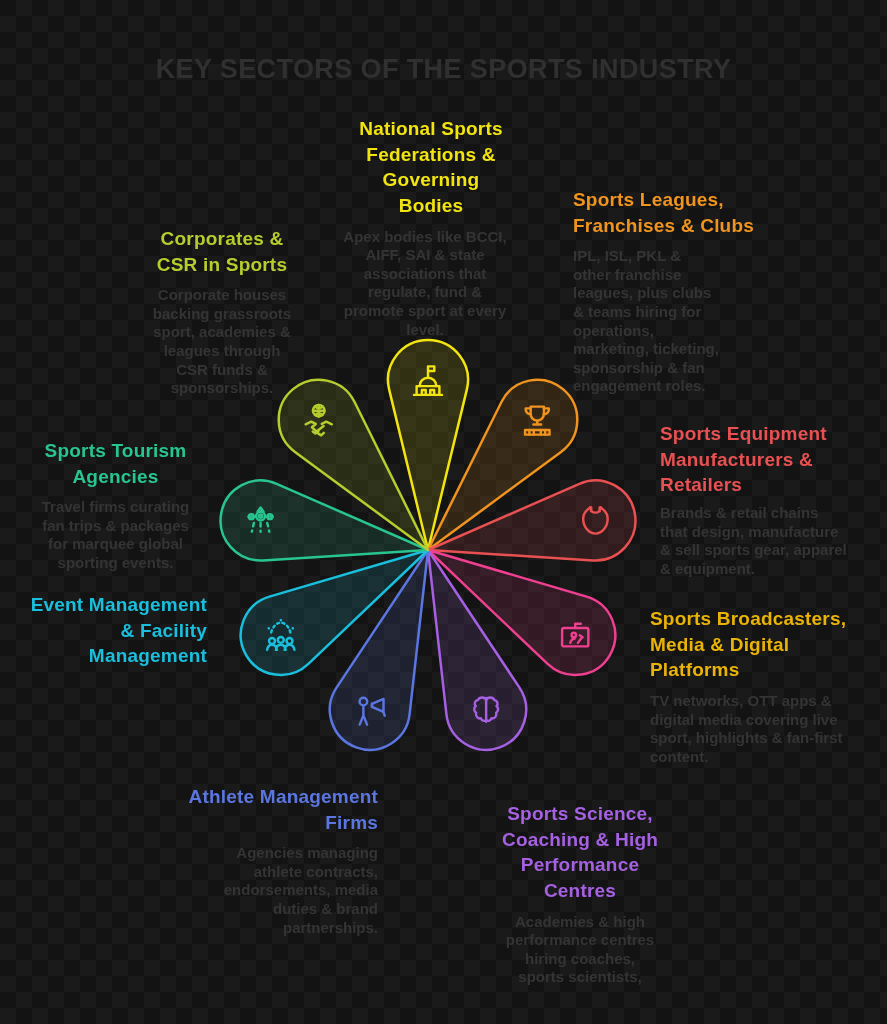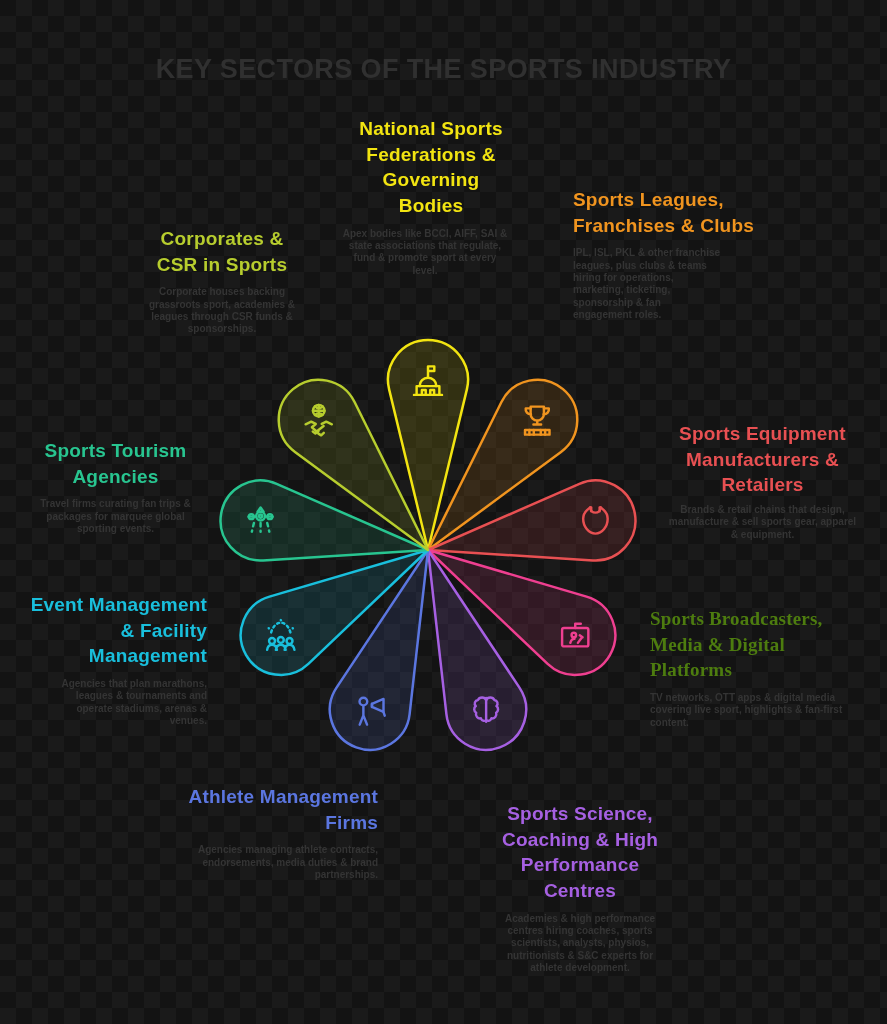--- a/index.html
+++ b/index.html
@@ -12,26 +12,26 @@
     background-position:0 0,16px 16px;
     font-family:"Liberation Sans", sans-serif;
   }
   .stage{position:relative;width:887px;height:990px;margin:0 auto;overflow:hidden;}
   .page-title{
     position:absolute;top:54px;left:0;width:100%;
     text-align:center;font-size:27px;font-weight:700;color:#303030;letter-spacing:.4px;
   }
   .section{position:absolute;}
   .heading{display:block;font-size:19px;font-weight:700;line-height:1.35;letter-spacing:.2px;}
-  .body{display:inline-block;font-size:10px;line-height:1.24;font-weight:700;color:#343434;margin-top:9px;}
+  .body{display:inline-block;font-size:15px;line-height:1.24;font-weight:700;color:#343434;margin-top:9px;}
 
   #sec-national{left:340px;top:116px;width:170px;text-align:center;}
   #sec-leagues{left:573px;top:187px;width:190px;text-align:left;}
   #sec-leagues .body{max-width:148px;}
-  #sec-equipment{left:660px;top:421px;width:205px;text-align:center;}
+  #sec-equipment{left:660px;top:421px;width:205px;text-align:left;}
   #sec-equipment .body{max-width:190px;margin-top:6px;}
   #sec-broadcasters{left:650px;top:606px;width:205px;text-align:left;}
   #sec-science{left:485px;top:781px;width:190px;text-align:center;margin-top:20px;}
   #sec-science .body{max-width:160px;}
   #sec-athlete{left:188px;top:784px;width:190px;text-align:right;}
   #sec-event{left:27px;top:592px;width:180px;text-align:right;}
   #sec-event .body{max-width:160px;}
   #sec-tourism{left:33px;top:438px;width:165px;text-align:center;}
   #sec-corporates{left:147px;top:226px;width:150px;text-align:center;}
 
@@ -124,37 +124,36 @@
     <span class="heading" style="color: rgb(240, 148, 31);">Sports Leagues, Franchises &amp; Clubs</span>
     <span class="body">IPL, ISL, PKL &amp; other franchise leagues, plus clubs &amp; teams hiring for operations, marketing, ticketing, sponsorship &amp; fan engagement roles.</span>
   </div>
 
   <div class="section" id="sec-equipment">
     <span class="heading" style="color: rgb(232, 80, 82);">Sports Equipment Manufacturers &amp; Retailers</span>
     <span class="body">Brands &amp; retail chains that design, manufacture &amp; sell sports gear, apparel &amp; equipment.</span>
   </div>
 
   <div class="section" id="sec-broadcasters">
-    <span class="heading" style="color: #4d7c0f; font-family: Liberation Serif, serif;">Sports Broadcasters, Media &amp; Digital Platforms</span>
+    <span class="heading" style="color: #eab308;">Sports Broadcasters, Media &amp; Digital Platforms</span>
     <span class="body">TV networks, OTT apps &amp; digital media covering live sport, highlights &amp; fan-first content.</span>
   </div>
 
   <div class="section" id="sec-science">
     <span class="heading" style="color: rgb(166, 96, 226);">Sports Science, Coaching &amp; High Performance Centres</span>
     <span class="body">Academies &amp; high performance centres hiring coaches, sports scientists, analysts, physios, nutritionists &amp; S&amp;C experts for athlete development.</span>
   </div>
 
   <div class="section" id="sec-athlete">
     <span class="heading" style="color: rgb(91, 118, 224);">Athlete Management Firms</span>
     <span class="body">Agencies managing athlete contracts, endorsements, media duties &amp; brand partnerships.</span>
   </div>
 
   <div class="section" id="sec-event">
     <span class="heading" style="color: rgb(25, 191, 220);">Event Management &amp; Facility Management</span>
-    <span class="body">Agencies that plan marathons, leagues &amp; tournaments and operate stadiums, arenas &amp; venues.</span>
   </div>
 
   <div class="section" id="sec-tourism">
     <span class="heading" style="color: rgb(40, 197, 144);">Sports Tourism Agencies</span>
     <span class="body">Travel firms curating fan trips &amp; packages for marquee global sporting events.</span>
   </div>
 
   <div class="section" id="sec-corporates">
     <span class="heading" style="color: rgb(183, 205, 46);">Corporates &amp; CSR in Sports</span>
     <span class="body">Corporate houses backing grassroots sport, academies &amp; leagues through CSR funds &amp; sponsorships.</span>

